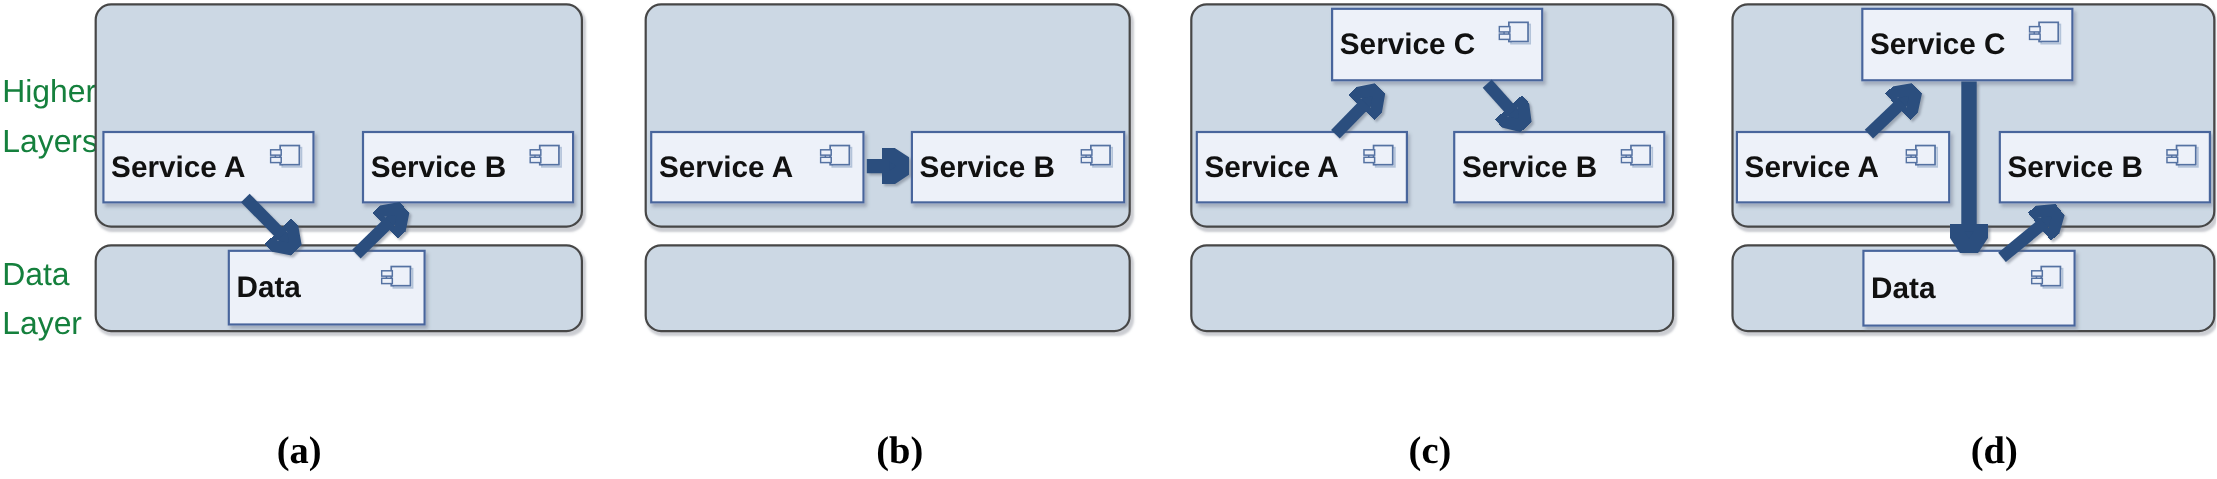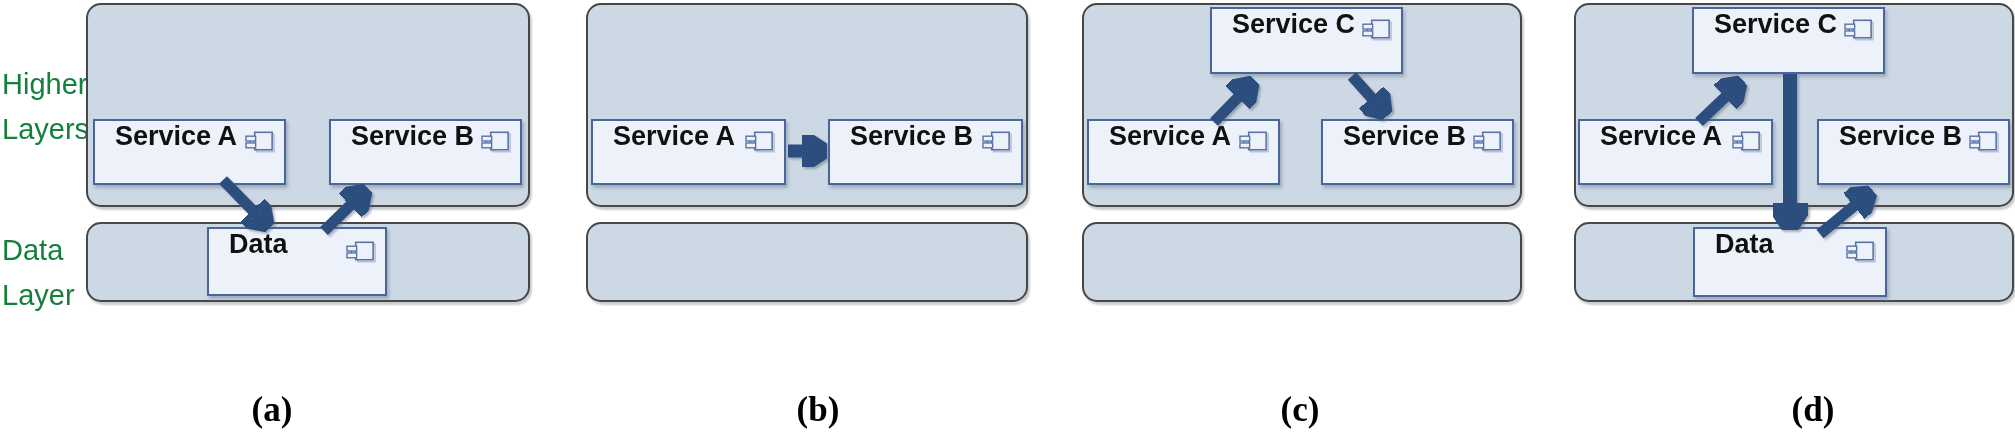--- a/index.html
+++ b/index.html
@@ -17,21 +17,22 @@
     border-radius:15px;
     box-sizing:border-box;
     box-shadow:2px 3px 2px rgba(140,145,155,0.45);
   }
   .node{
     position:absolute;
     background:#edf1f9;
     border:2px solid #48659c;
     box-sizing:border-box;
     display:flex;
-    padding-left:20px;
+    align-items:center;
+    padding-left:6px;
     box-shadow:2px 3px 3px rgba(110,120,140,0.45);
   }
   .node-label{
     font-size:27px;
     font-weight:bold;
     color:#111111;
     letter-spacing:0px;
     white-space:nowrap;
   }
   .comp-icon{

